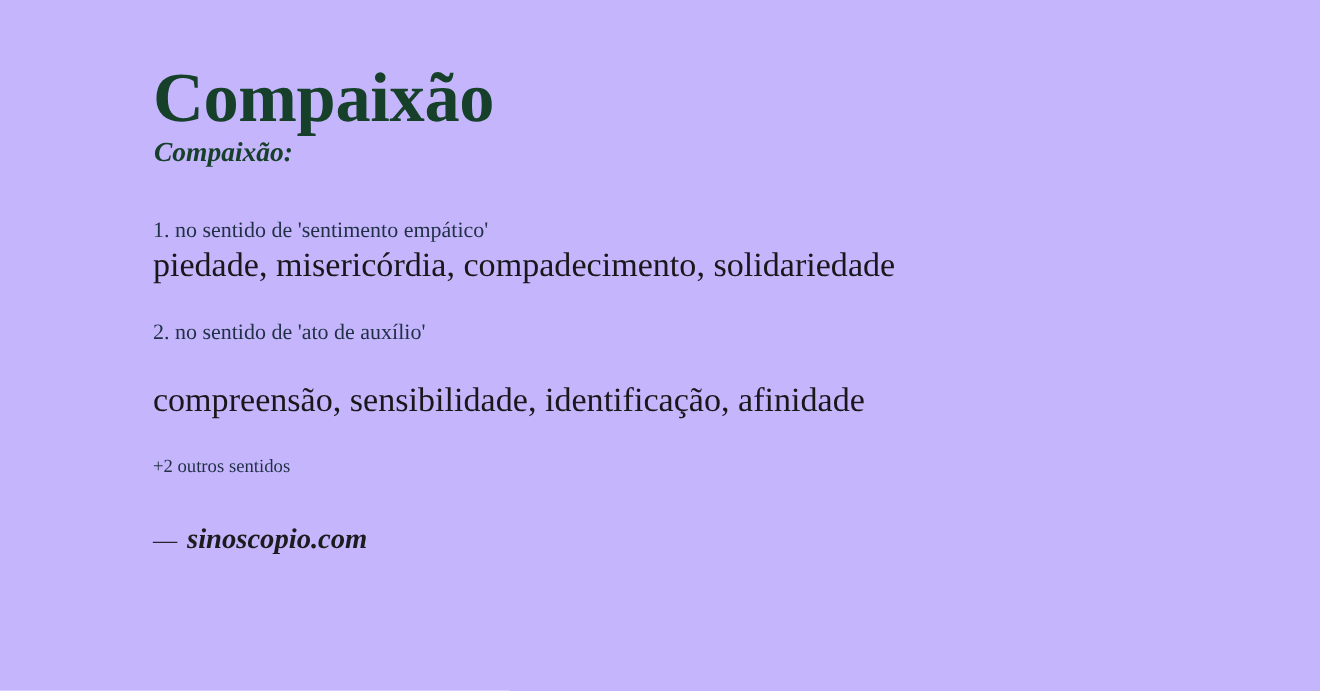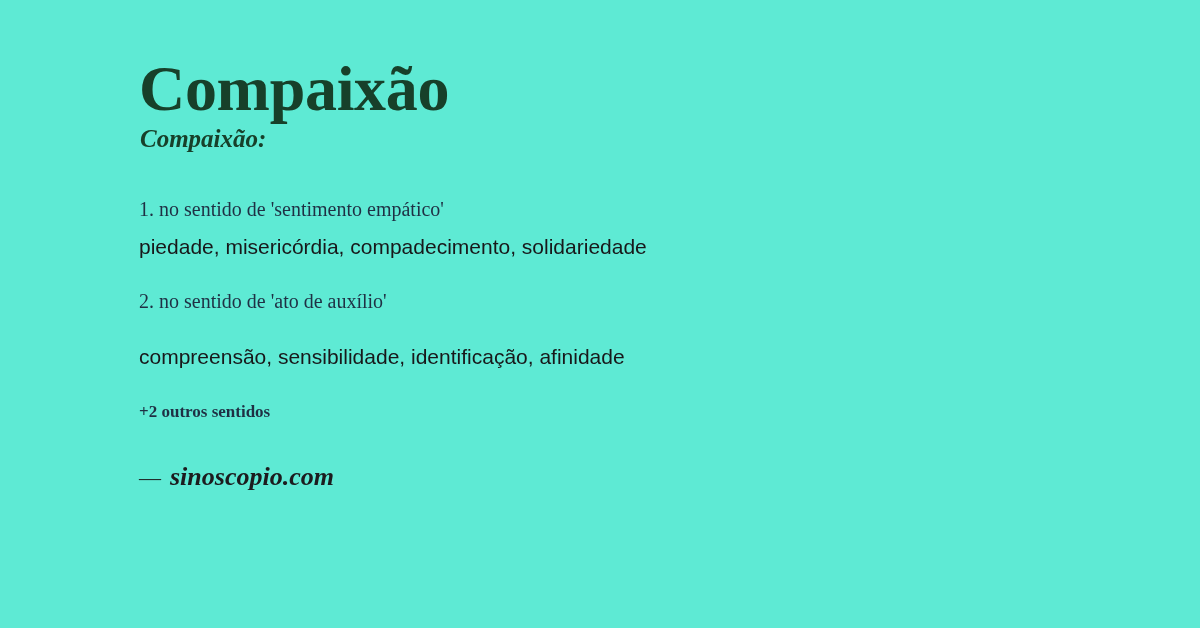--- a/index.html
+++ b/index.html
@@ -14,21 +14,21 @@
     font-family: "Liberation Serif", "DejaVu Serif", serif;
     overflow: hidden;
   }
 
   .card {
     position: relative;
     width: 1200px;
     height: 628px;
     box-sizing: border-box;
     padding: 0 60px 0 139px;
-    background: #5eead4;
+    background: #c4b5fd;
   }
 
   
   .header {
     padding-top: 56px;
   }
 
   .word-title {
     margin: 0;
     font-family: "Liberation Serif", "DejaVu Serif", serif;
@@ -65,35 +65,35 @@
   .sense-label {
     font-family: "Liberation Serif", "DejaVu Serif", serif;
     font-size: 20px;
     font-weight: 400;
     line-height: 1.25;
     color: #1f3044;
     white-space: nowrap;
   }
 
   .sense-synonyms {
-    margin-top: 12px;
-    font-family: Liberation Sans, sans-serif;
-    font-size: 21px;
+    margin-top: 0;
+    font-family: Liberation Serif, serif;
+    font-size: 31px;
     font-weight: 400;
     line-height: 1.22;
     color: #18181a;
     white-space: nowrap;
   }
 
   
   .more-senses {
     margin-top: 32px;
     font-family: "Liberation Serif", "DejaVu Serif", serif;
     font-size: 17px;
-    font-weight: 700;
+    font-weight: 400;
     line-height: 1.2;
     color: #1f3044;
   }
 
   
   .footer {
     margin-top: 42px;
     display: flex;
     align-items: baseline;
     gap: 9px;

